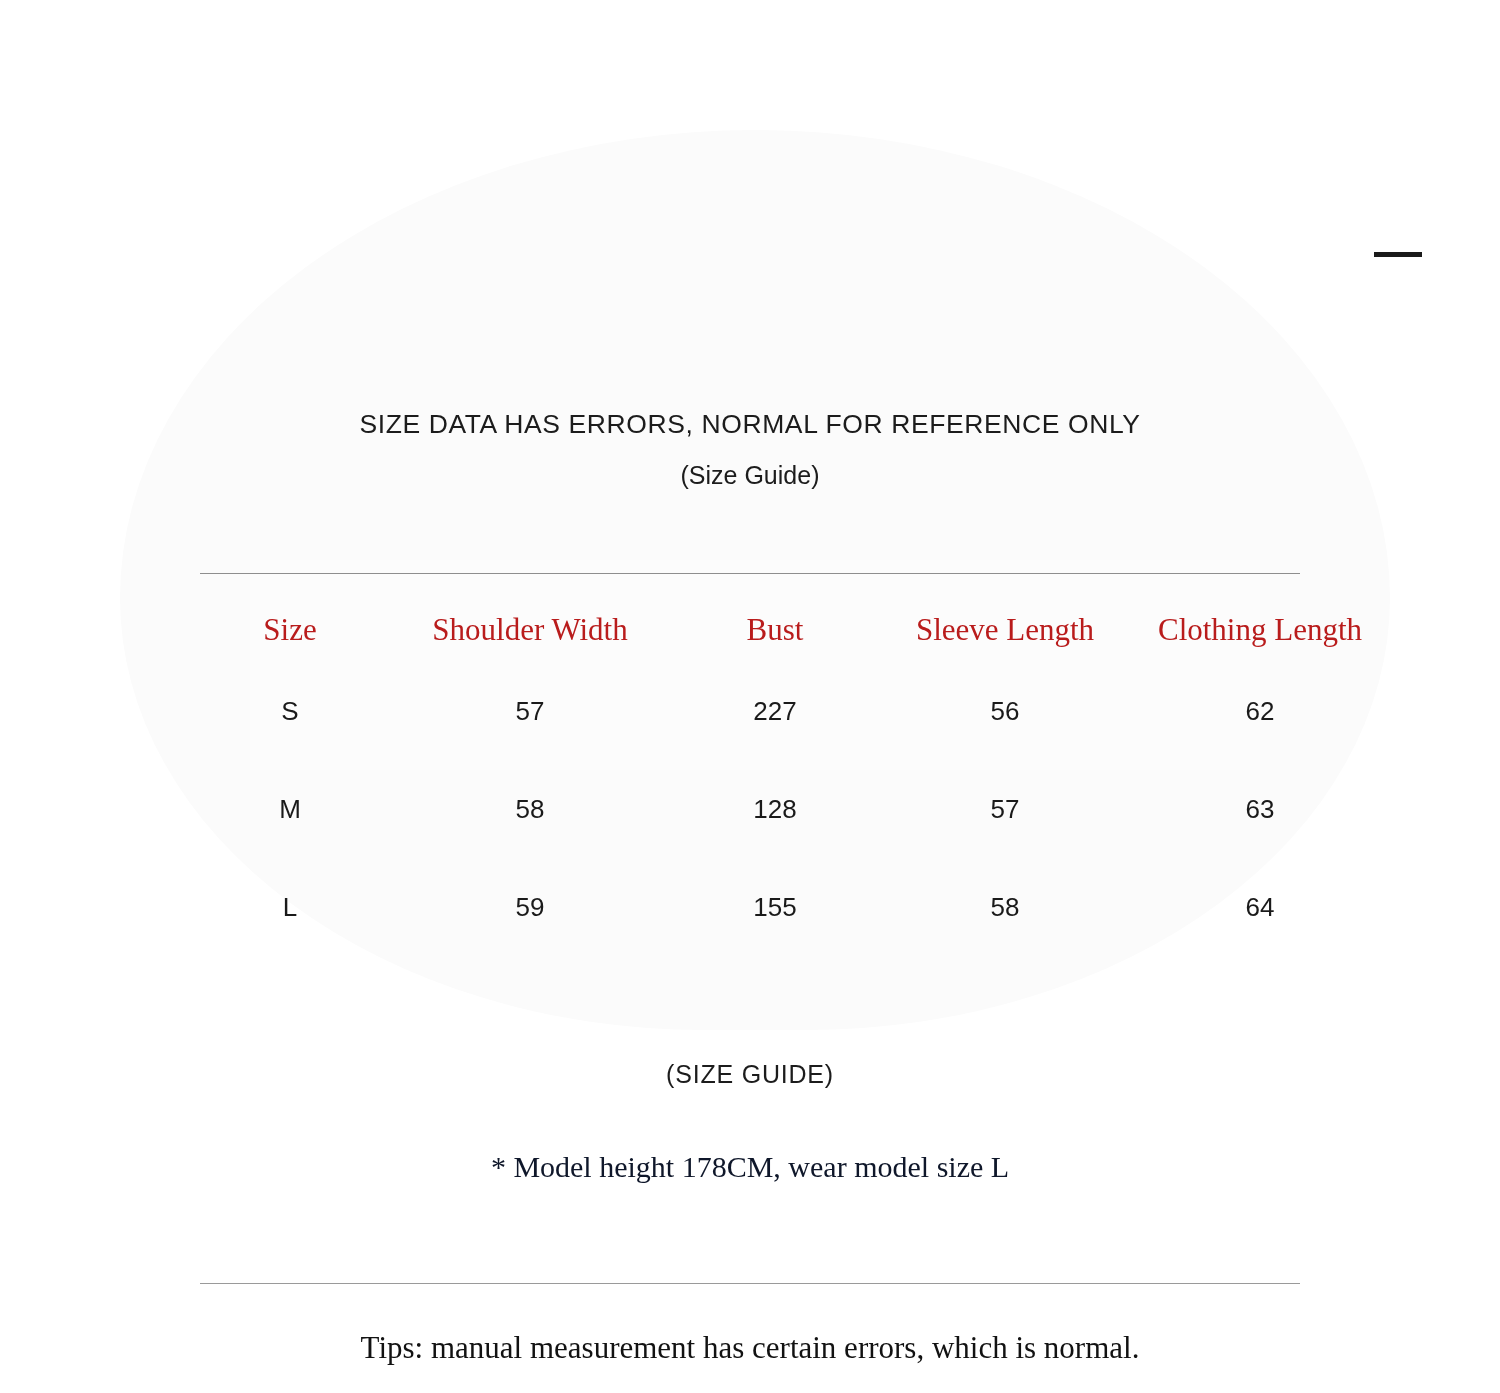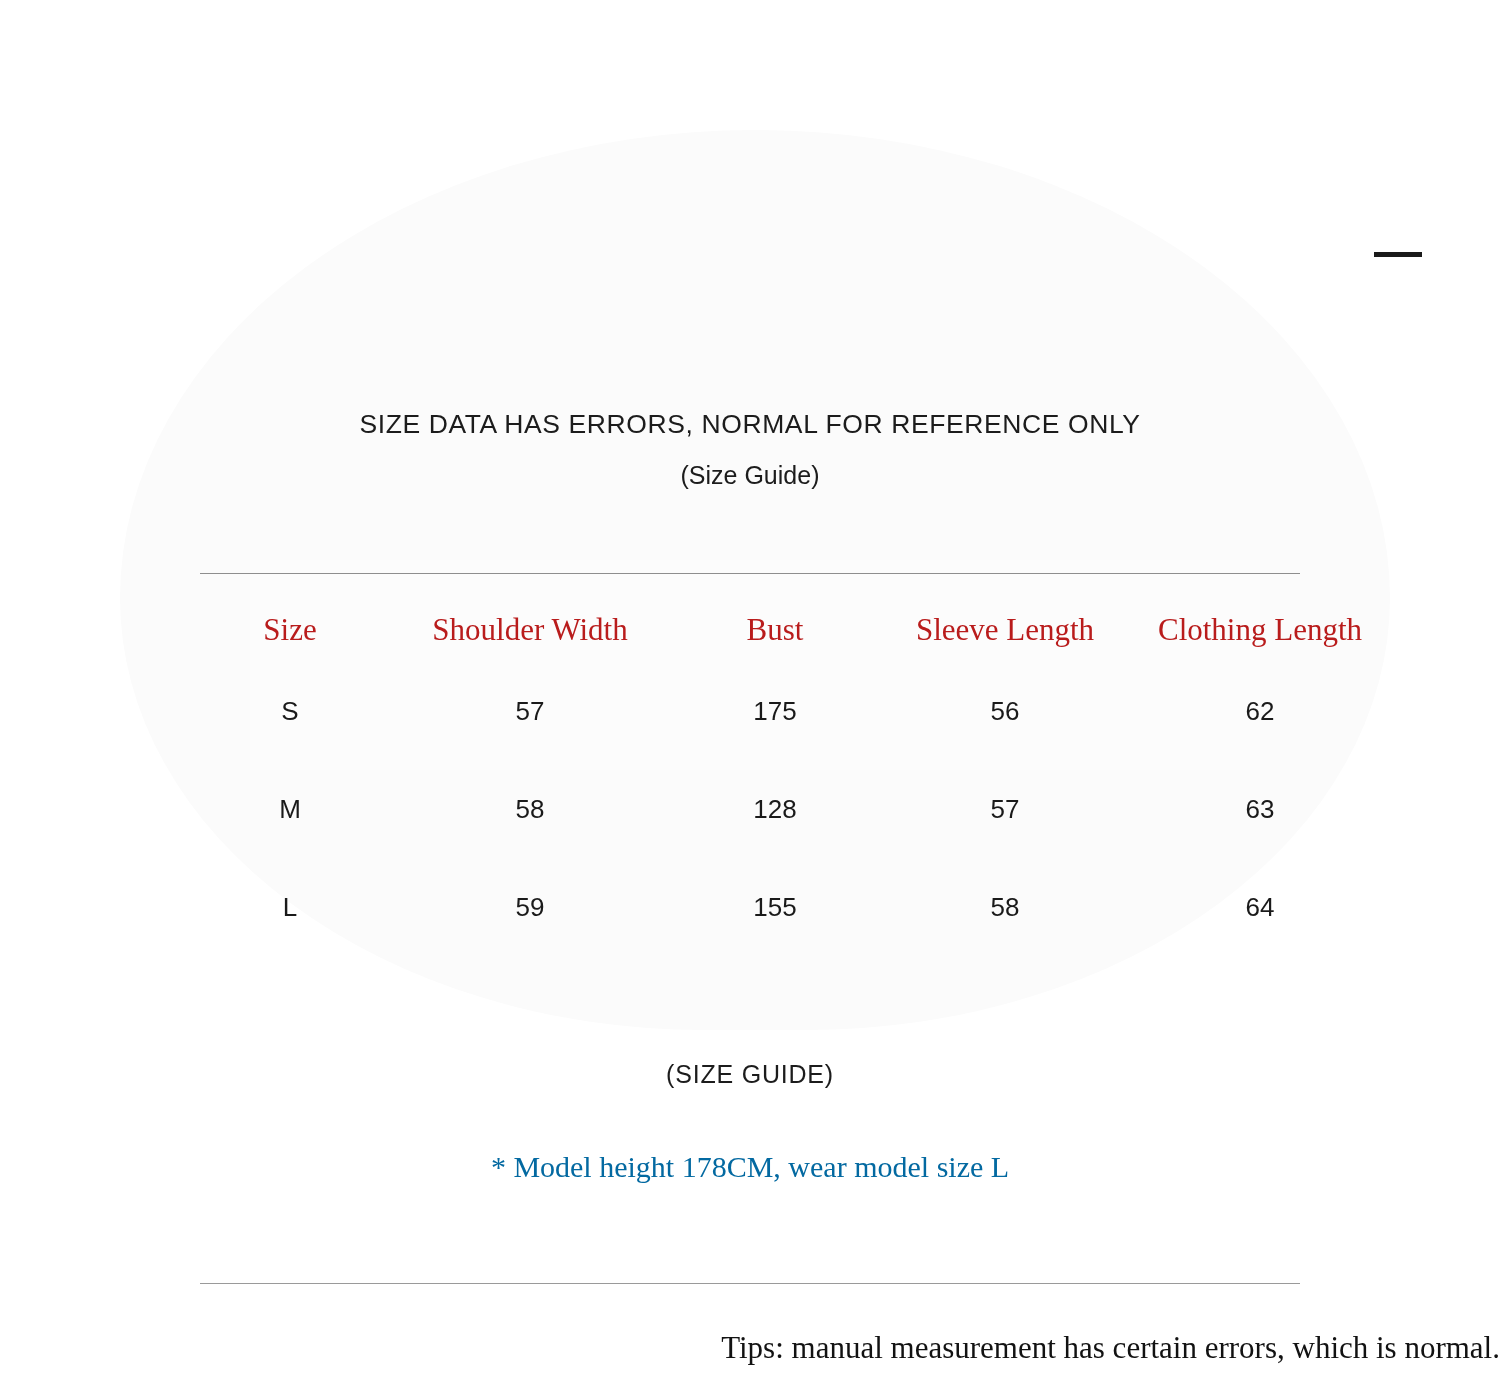--- a/index.html
+++ b/index.html
@@ -129,29 +129,29 @@
   }
 
   .model-note {
     position: absolute;
     left: 0;
     top: 1150px;
     width: 1500px;
     text-align: center;
     font-family: "Liberation Serif", serif;
     font-size: 30px;
-    color: #0369a1;
+    color: #0f172a;
   }
 
   .tips-note {
     position: absolute;
     left: 0;
     top: 1330px;
     width: 1500px;
-    text-align: right;
+    text-align: center;
     font-family: "Liberation Serif", serif;
     font-size: 31px;
     color: #121212;
   }
 </style>
 </head>
 <body>
 
 <div class="bg-ghost"></div>
 <div class="bg-ghost2"></div>
@@ -174,21 +174,21 @@
         <th class="col-shoulder">Shoulder Width</th>
         <th class="col-bust">Bust</th>
         <th class="col-sleeve">Sleeve Length</th>
         <th class="col-length">Clothing Length</th>
       </tr>
     </thead>
     <tbody>
       <tr>
         <td>S</td>
         <td>57</td>
-        <td>175</td>
+        <td>227</td>
         <td>56</td>
         <td>62</td>
       </tr>
       <tr>
         <td>M</td>
         <td>58</td>
         <td>128</td>
         <td>57</td>
         <td>63</td>
       </tr>

